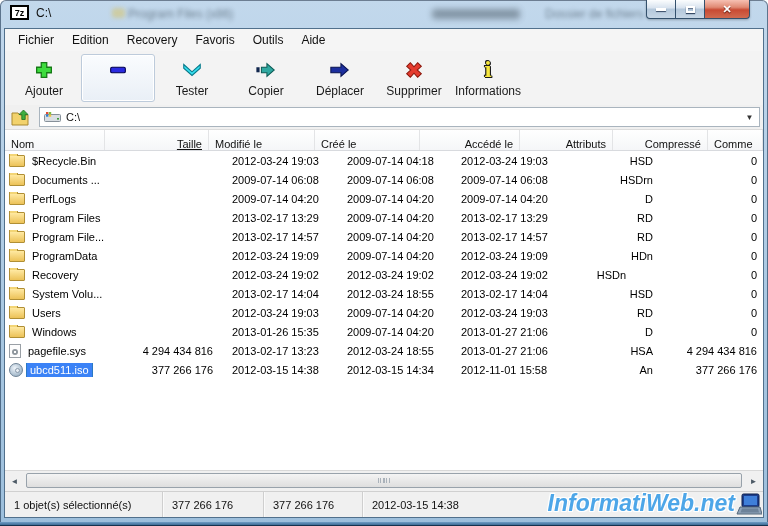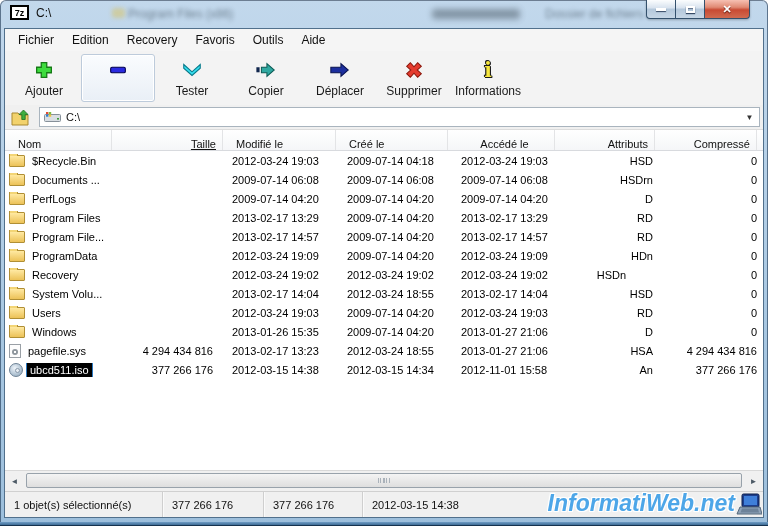--- a/index.html
+++ b/index.html
@@ -50,27 +50,27 @@
   .addressbar{height:24px;display:flex;align-items:center;gap:5px;padding:1px 3px;background:#f0f0f0;flex:0 0 auto;}
   .up-btn{width:26px;height:20px;display:flex;align-items:center;justify-content:center;}
   .path-combo{flex:1;height:20px;background:#fff;border:1px solid #a9b4be;display:flex;align-items:center;gap:5px;
     padding:0 2px 0 4px;font-size:11px;color:#111;}
   .combo-arrow{margin-left:auto;width:15px;height:100%;display:flex;align-items:center;justify-content:center;color:#333;font-size:8px;}
 
   
   .listview{flex:1 1 auto;background:#fff;border-top:1px solid #dcdcdc;display:flex;flex-direction:column;overflow:hidden;}
   .header-row{height:21px;flex:0 0 auto;display:flex;background:linear-gradient(#ffffff,#f5f6f8);
     border-bottom:1px solid #d8dade;font-size:11px;color:#111;}
-  .hcell{flex:0 0 auto;border-right:1px solid #e3e4e6;padding:8px 6px 0;white-space:nowrap;overflow:hidden;margin-left:7px;}
+  .hcell{flex:0 0 auto;border-right:1px solid #e3e4e6;padding:8px 6px 0;white-space:nowrap;overflow:hidden;}
   .rows{flex:1 1 auto;overflow:hidden;}
   .row{height:19px;display:flex;align-items:center;font-size:11px;color:#000;gap:9px;}
   .cell{flex:0 0 auto;padding:0 5px;white-space:nowrap;overflow:hidden;}
   .name-cell{display:flex;align-items:center;gap:4px;padding-left:4px;}
   .fname{padding:1px 3px;}
-  .fname.sel{background:#000000;color:#fff;outline:1px solid #2b79c2;}
+  .fname.sel{background:#3b82f6;color:#fff;outline:1px solid #2b79c2;}
 
   .folder-icon{position:relative;width:16px;height:12px;flex:0 0 auto;background:linear-gradient(#ffe9a2,#ecc258);
     border:1px solid #b08f35;border-radius:1px;}
   .folder-icon::before{content:"";position:absolute;left:-1px;top:-4px;width:7px;height:3px;
     background:#f3d576;border:1px solid #b08f35;border-bottom:none;border-radius:2px 2px 0 0;}
   .sysfile-icon{position:relative;width:12px;height:14px;flex:0 0 auto;background:#fdfdfd;border:1px solid #9aa0a6;}
   .sysfile-icon::after{content:"";position:absolute;left:2px;top:4px;width:6px;height:6px;border-radius:50%;
     background:radial-gradient(circle at 50% 50%, #fff 0 1px, #8f979e 1px 3px);}
   .disc-icon{position:relative;width:14px;height:14px;flex:0 0 auto;border-radius:50%;
     background:radial-gradient(circle at 40% 35%, #eef4fa, #a8bccd 70%, #7e95a8);border:1px solid #6d8296;}
@@ -211,21 +211,21 @@
         <span class="combo-arrow">▼</span>
       </div>
     </div>
 
     <div class="listview">
       <div class="header-row">
           <div class="hcell" style="width: 100px; text-align: left;">Nom</div>
           <div class="hcell" style="width: 104px; text-align: right; text-decoration: underline;">Taille</div>
           <div class="hcell" style="width: 106px; text-align: left;">Modifié le</div>
           <div class="hcell" style="width: 105px; text-align: left;">Créé le</div>
-          <div class="hcell" style="width: 100px; text-align: center;">Accédé le</div>
+          <div class="hcell" style="width: 100px; text-align: right;">Accédé le</div>
           <div class="hcell" style="width: 93px; text-align: right;">Attributs</div>
           <div class="hcell" style="width: 95px; text-align: right;">Compressé</div>
           <div class="hcell" style="width: 55px; text-align: left;">Comme</div>
         </div>
       <div class="rows">
           <div class="row">
             <div class="cell name-cell" style="width: 100px; text-align: left;">
               <span class="folder-icon"></span>
               <span class="fname">$Recycle.Bin</span>
             </div>

